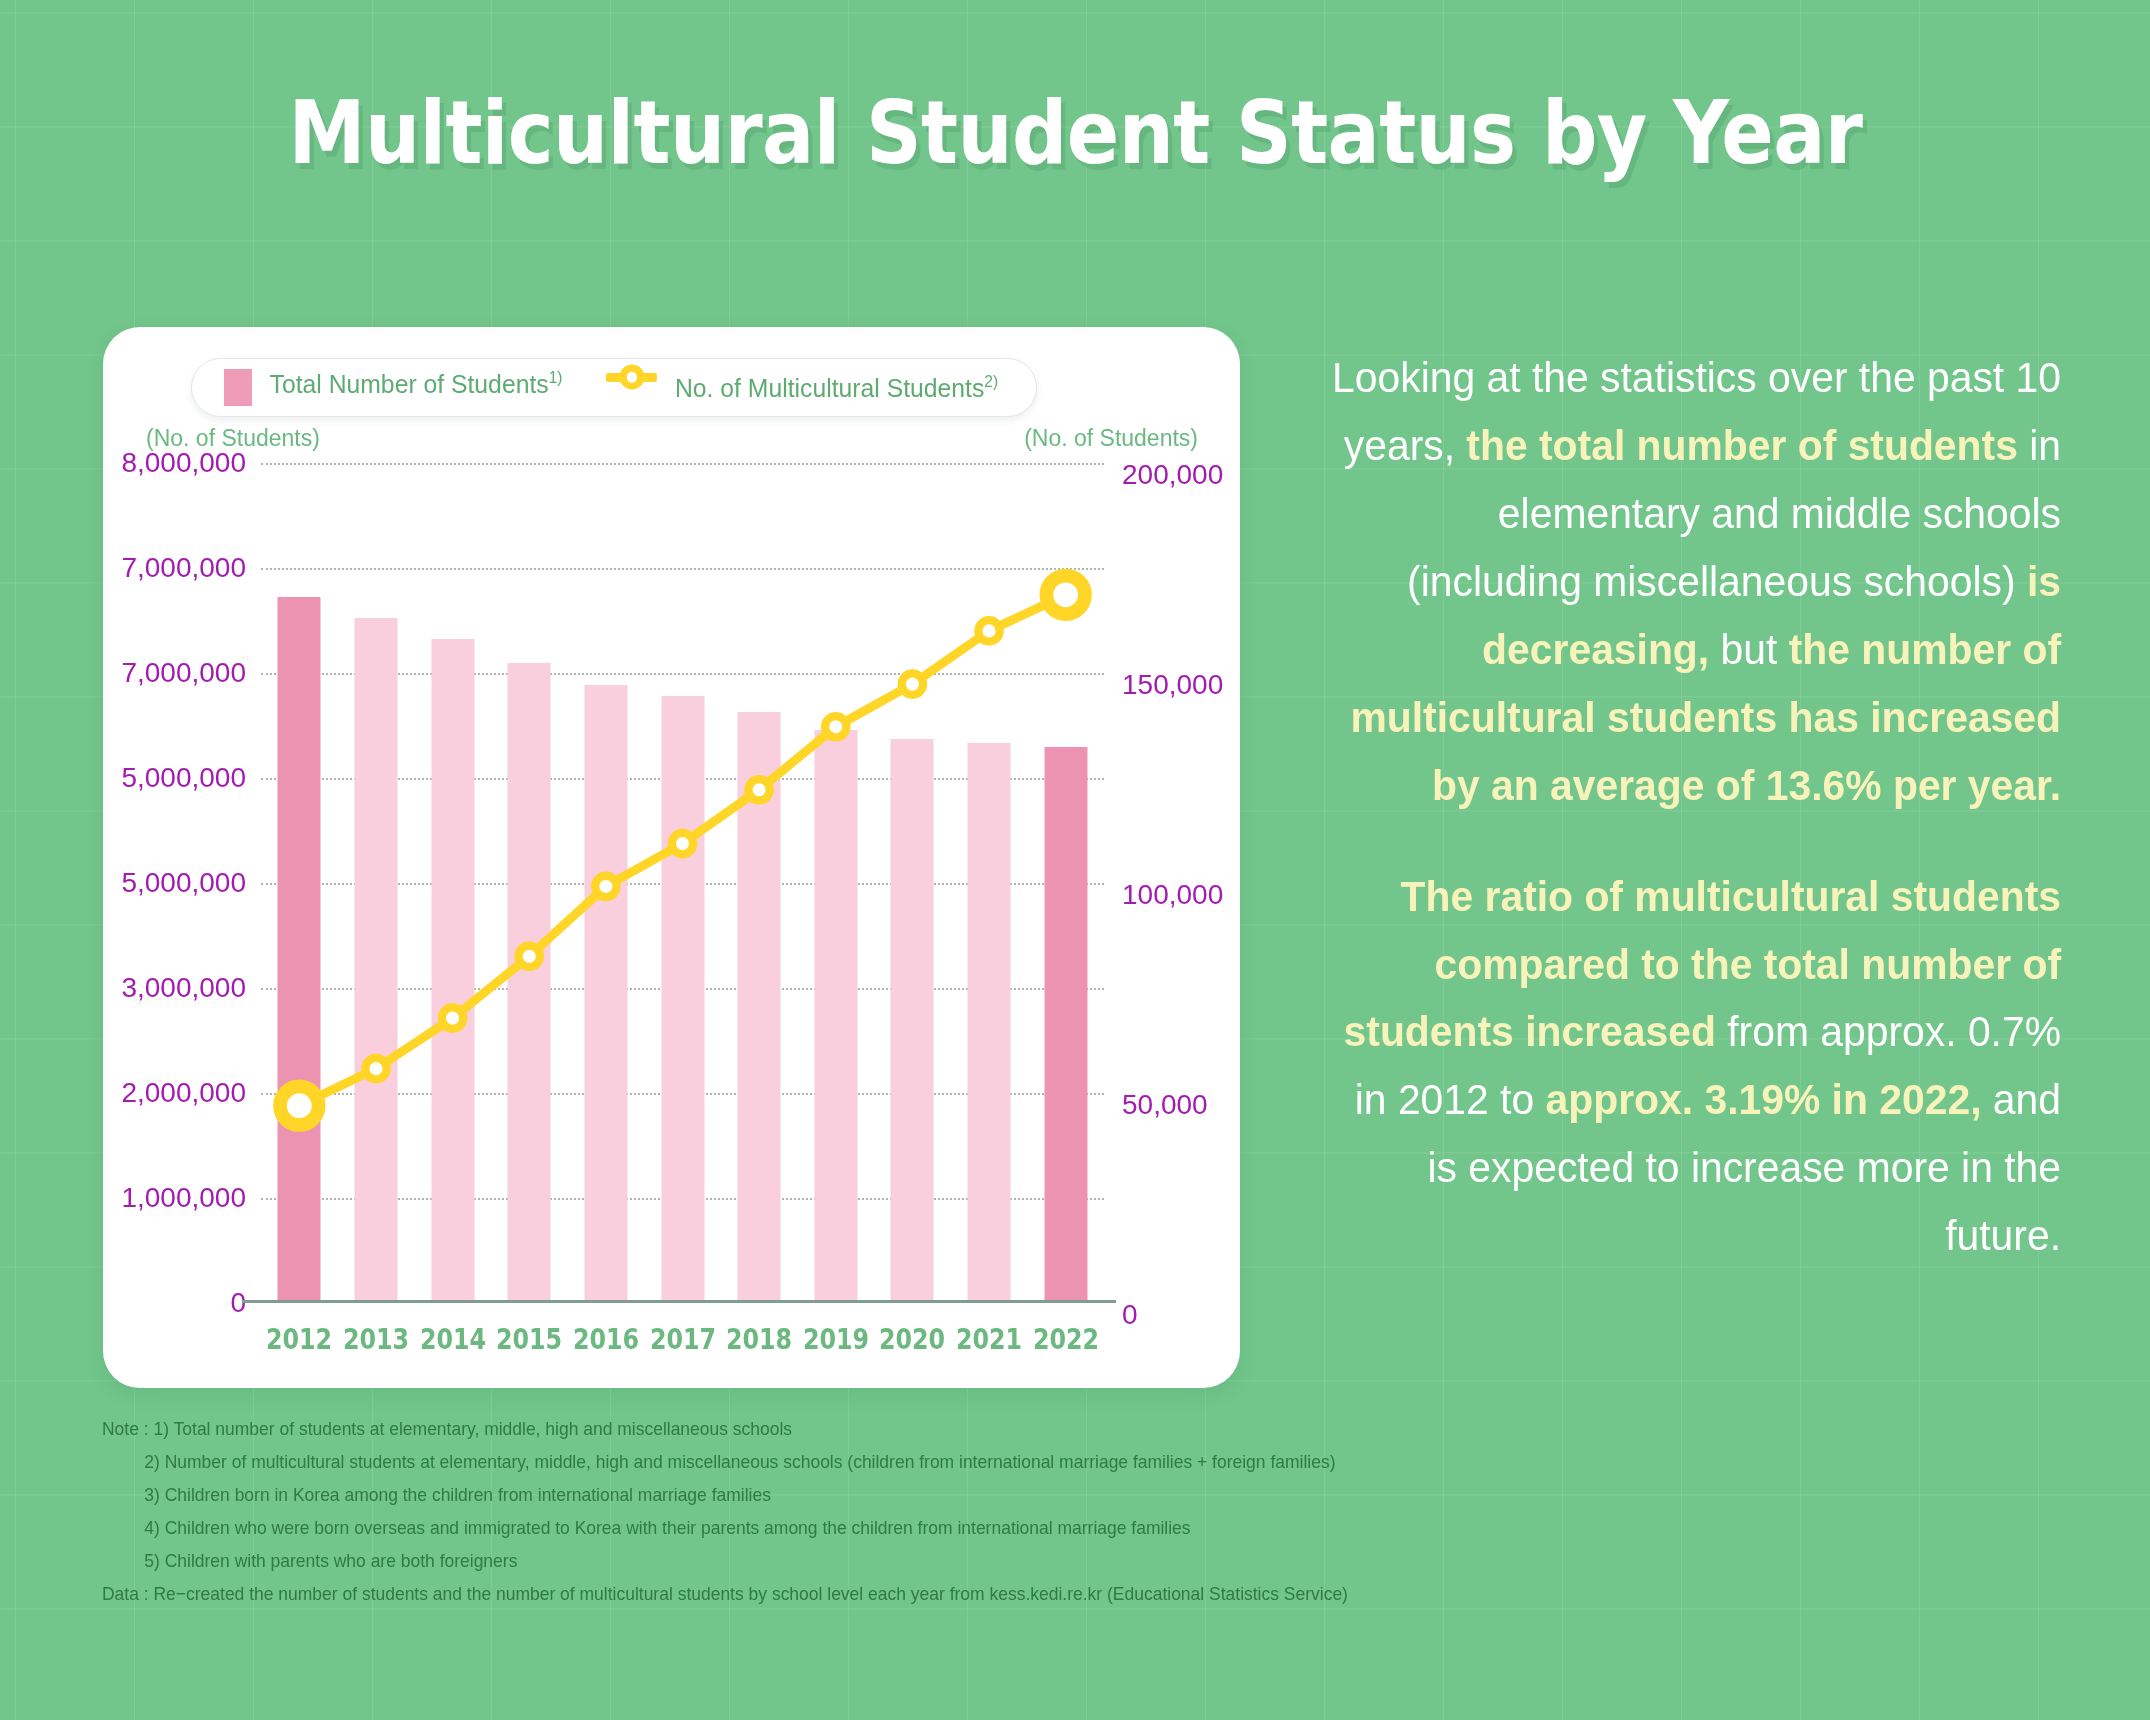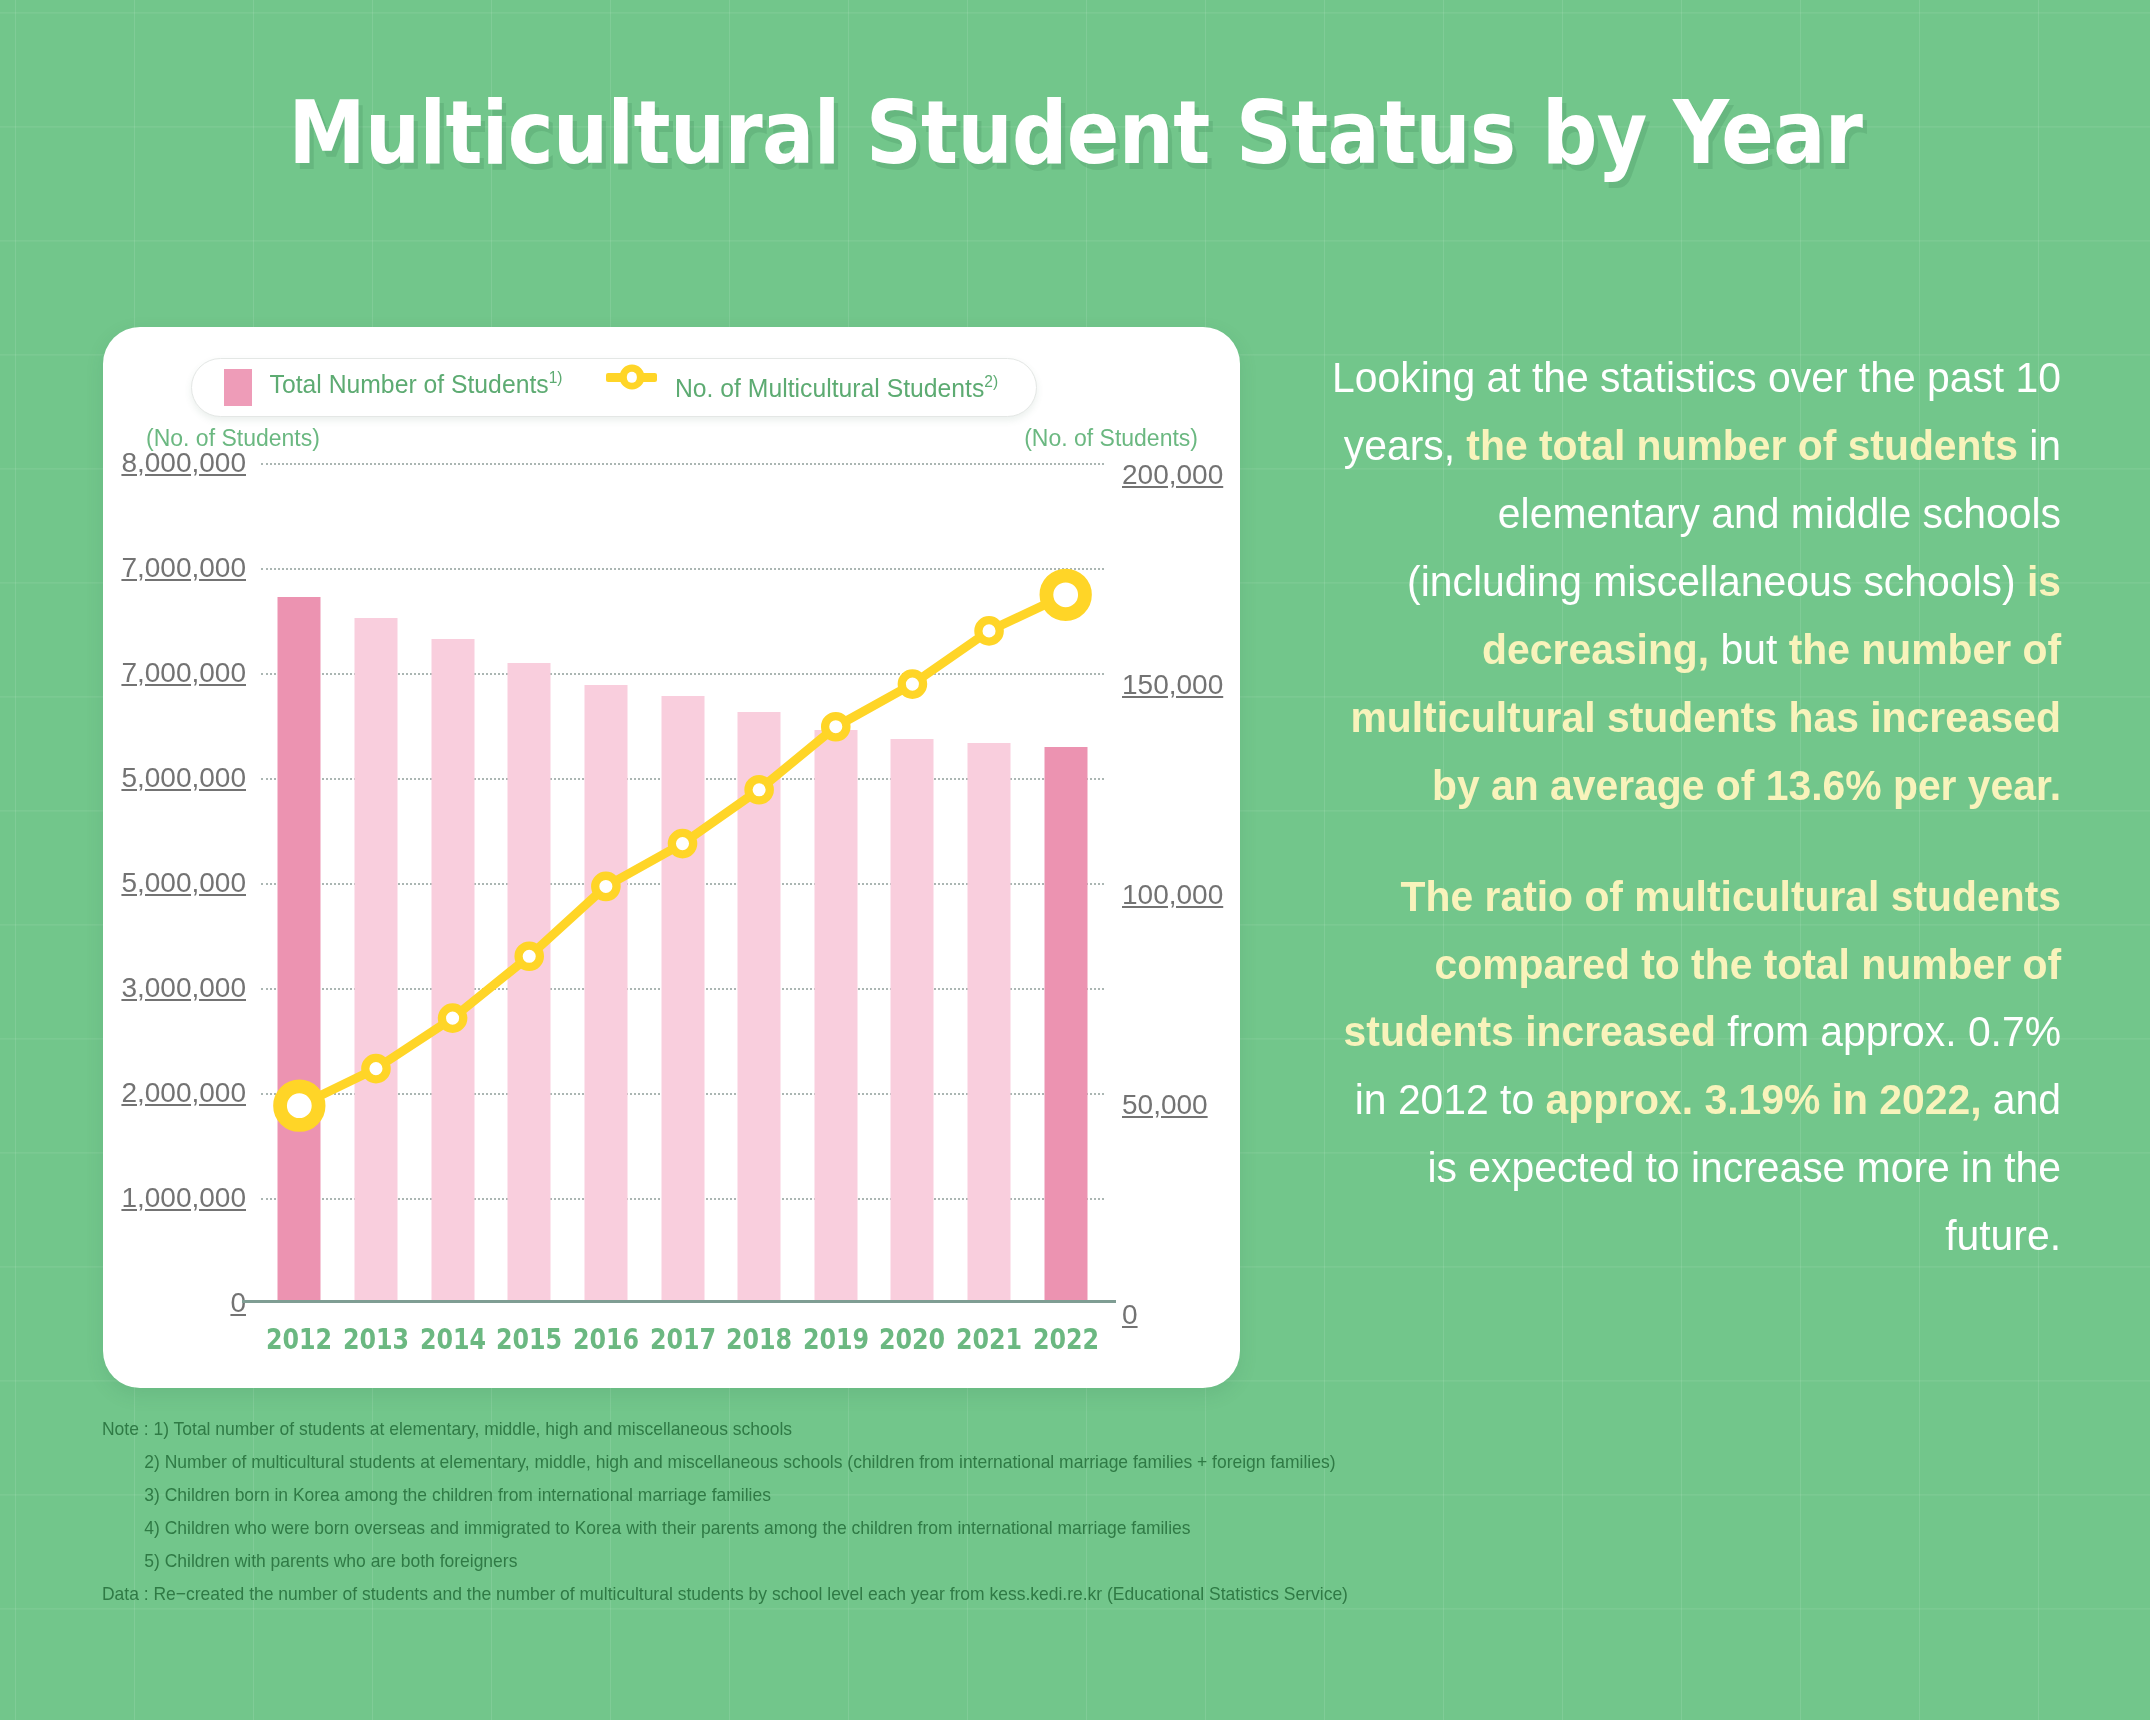--- a/index.html
+++ b/index.html
@@ -98,22 +98,22 @@
   .gridline {
     position: absolute; left: 0; right: 0; height: 0;
     border-top: 2.1px dotted #8b9a97;
     opacity: .72;
   }
   #axis-baseline {
     position: absolute; left: -19px; right: -12.4px;
     bottom: 0; height: 2.8px; background: #7f9d93;
   }
   .ytick-left, .ytick-right {
-    position: absolute; color: #737373; font-size: 28px;
-    white-space: nowrap; transform: translateY(-50%); text-decoration: underline;
+    position: absolute; color: #a21caf; font-size: 28px;
+    white-space: nowrap; transform: translateY(-50%);
   }
   .ytick-left  { right: calc(100% + 15px); }
   .ytick-right { left: calc(100% + 18px); margin-top: 12px; }
 
   
   .bar {
     position: absolute; bottom: 0; width: 43px;
     background: #f9cedd;
     transform: translateX(-50%);
   }

